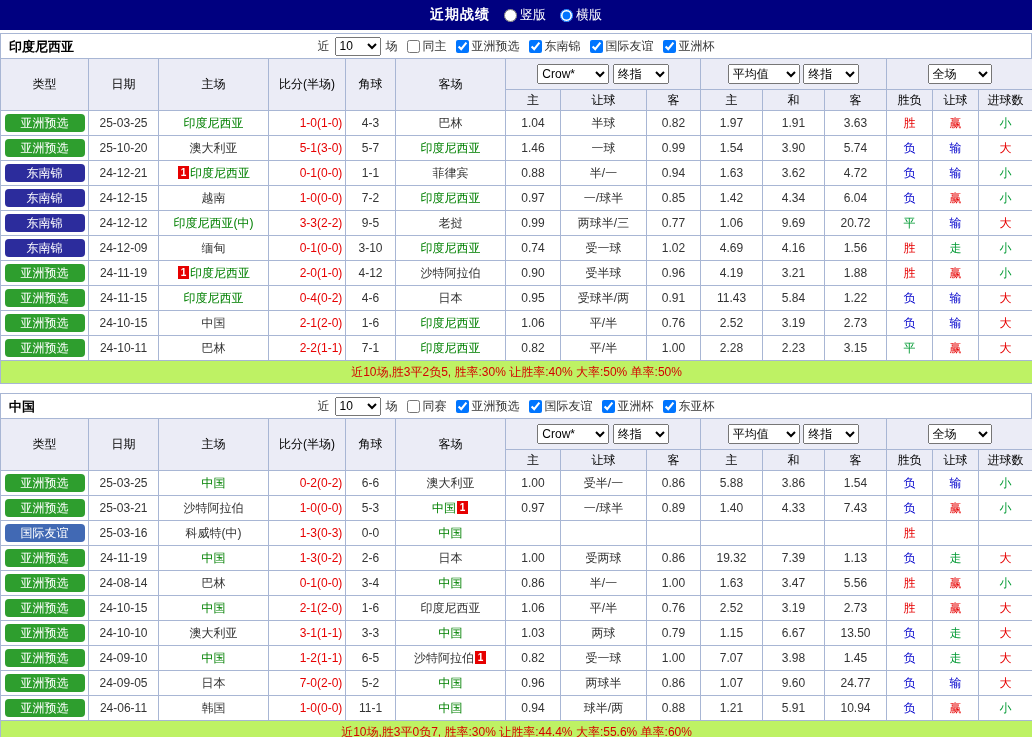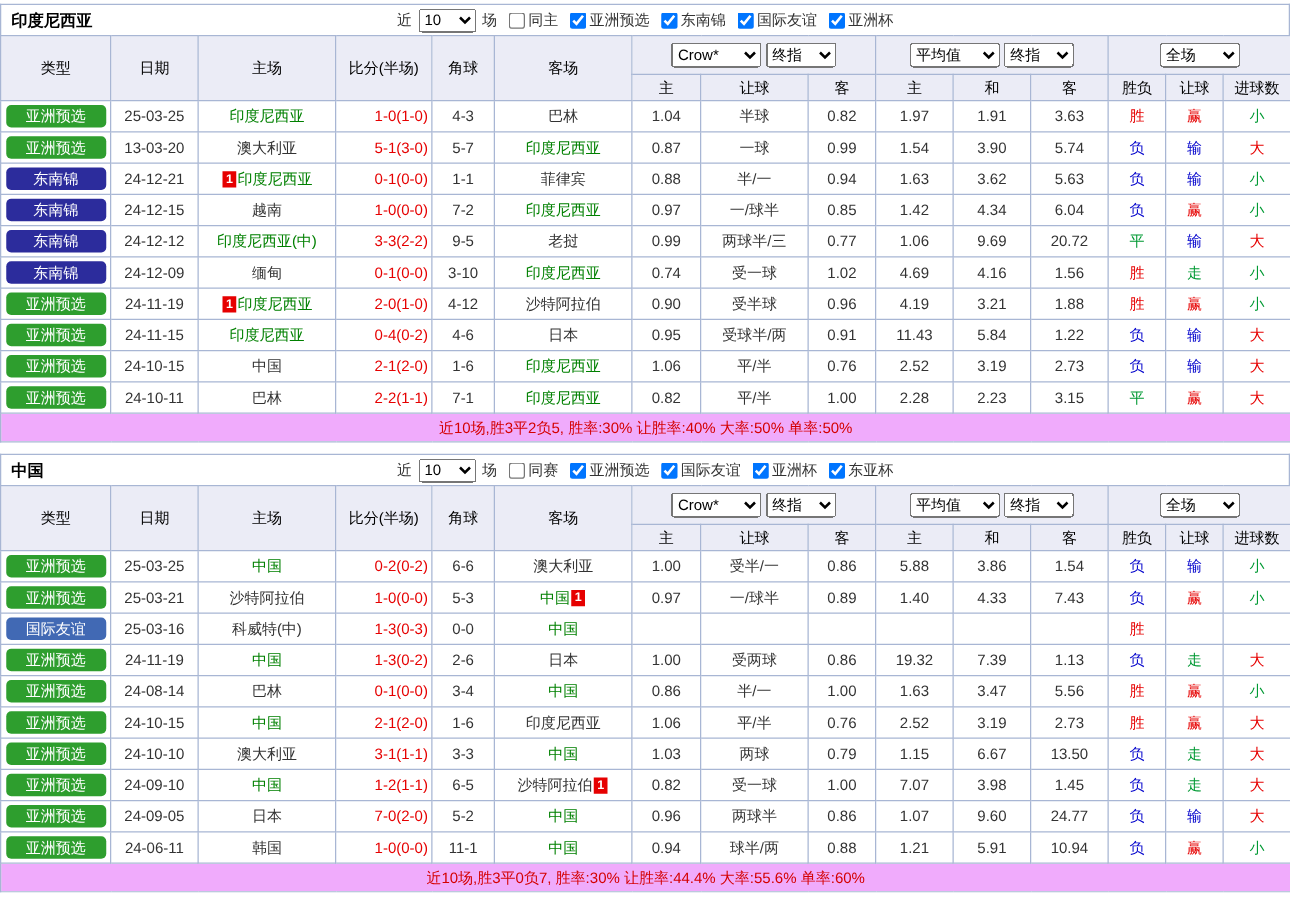--- a/index.html
+++ b/index.html
@@ -27,27 +27,38 @@
   .sel.wide{width:72px;}
   .sel.mid{width:56px;}
   .sel.full{width:64px;}
   .type-badge{display:inline-block;width:80px;border-radius:4px;color:#fff;font-size:12px;line-height:18px;height:18px;}
   .type-badge.green{background:var(--badge-green,#2e9e2e);}
   .type-badge.navy{background:var(--badge-navy,#2c2c9c);}
   .type-badge.blue{background:var(--badge-blue,#4169b4);}
   td.score{color:var(--score,#e60000);padding-left:28px;}
   .focus{color:var(--focus-team,#008000);}
   .red-badge{display:inline-block;background:#e60000;color:#fff;font-size:10px;font-weight:bold;line-height:13px;width:11px;height:13px;vertical-align:1px;margin:0 1px;text-align:center;}
-  tfoot td{height:23px;color:var(--summary,#d40000);font-size:12px;background:#f0abfc;}
+  tfoot td{height:23px;color:var(--summary,#d40000);font-size:12px;background:#bef264;}
 </style>
 </head>
 <body>
 
 <div class="page">
 
+  <div class="topbar">
+    <span class="title">近期战绩</span>
+    <label class="radio-item">
+      <input type="radio" name="layout" style="">
+      <span>竖版</span>
+    </label>
+    <label class="radio-item">
+      <input type="radio" name="layout" checked="" style="">
+      <span>横版</span>
+    </label>
+  </div>
 
   <div class="section">
     <div class="filter-bar">
       <span class="team-label">印度尼西亚</span>
       <span>近</span>
       <select class="count-select"><option>10</option></select>
       <span>场</span>
       <label class="cb">
         <input type="checkbox" style="">
         <span>同主</span>
@@ -133,26 +144,26 @@
             <td class="odds">0.82</td>
             <td class="odds">1.97</td>
             <td class="odds">1.91</td>
             <td class="odds">3.63</td>
             <td class="result" style="color: rgb(230, 0, 0);">胜</td>
             <td class="result" style="color: rgb(230, 0, 0);">赢</td>
             <td class="result" style="color: rgb(0, 153, 51);">小</td>
           </tr>
           <tr>
             <td><span class="type-badge green">亚洲预选</span></td>
-            <td>13-03-20</td>
+            <td>25-10-20</td>
             <td><span>澳大利亚</span></td>
             <td class="score">5-1(3-0)</td>
             <td>5-7</td>
             <td><span class="focus">印度尼西亚</span></td>
-            <td class="odds">0.87</td>
+            <td class="odds">1.46</td>
             <td class="odds">一球</td>
             <td class="odds">0.99</td>
             <td class="odds">1.54</td>
             <td class="odds">3.90</td>
             <td class="odds">5.74</td>
             <td class="result" style="color: rgb(0, 0, 204);">负</td>
             <td class="result" style="color: rgb(0, 0, 204);">输</td>
             <td class="result" style="color: rgb(230, 0, 0);">大</td>
           </tr>
           <tr>
@@ -160,21 +171,21 @@
             <td>24-12-21</td>
             <td><span class="red-badge">1</span><span class="focus">印度尼西亚</span></td>
             <td class="score">0-1(0-0)</td>
             <td>1-1</td>
             <td><span>菲律宾</span></td>
             <td class="odds">0.88</td>
             <td class="odds">半/一</td>
             <td class="odds">0.94</td>
             <td class="odds">1.63</td>
             <td class="odds">3.62</td>
-            <td class="odds">5.63</td>
+            <td class="odds">4.72</td>
             <td class="result" style="color: rgb(0, 0, 204);">负</td>
             <td class="result" style="color: rgb(0, 0, 204);">输</td>
             <td class="result" style="color: rgb(0, 153, 51);">小</td>
           </tr>
           <tr>
             <td><span class="type-badge navy">东南锦</span></td>
             <td>24-12-15</td>
             <td><span>越南</span></td>
             <td class="score">1-0(0-0)</td>
             <td>7-2</td>

